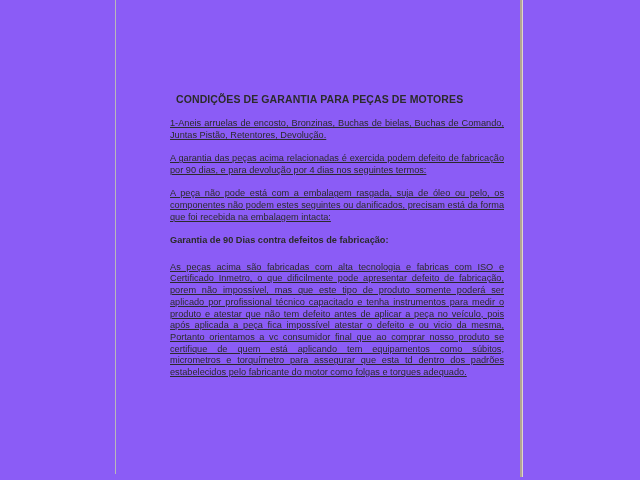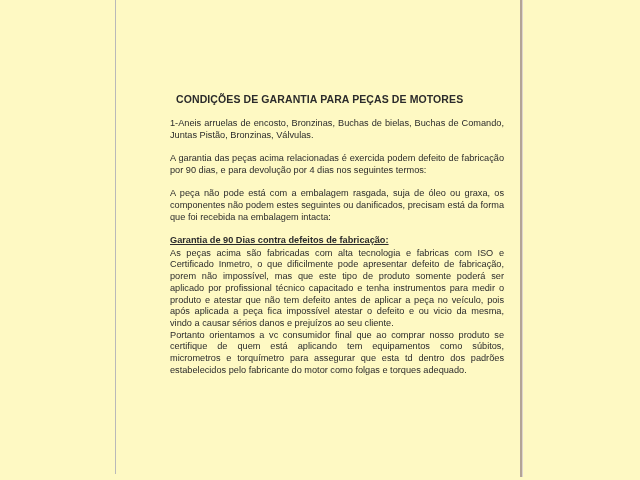--- a/index.html
+++ b/index.html
@@ -8,21 +8,21 @@
     background: #ffffff;
     width: 640px;
     height: 480px;
     overflow: hidden;
     font-family: "Liberation Sans", sans-serif;
   }
   .canvas {
     position: relative;
     width: 640px;
     height: 480px;
-    background: #fef9c3;
+    background: #8b5cf6;
   }
   .edge {
     position: absolute;
     top: 0;
   }
   .edge-left {
     left: 115px;
     width: 1px;
     height: 474px;
     background: #b9b9b9;
@@ -45,28 +45,28 @@
   }
   .doc-title {
     font-size: 10.5px;
     font-weight: bold;
     line-height: 13px;
     padding-left: 6px;
     letter-spacing: 0.1px;
     margin: 0 0 12px 0;
     white-space: nowrap;
   }
-  .para { margin: 0 0 11.7px 0; }
+  .para { margin: 0 0 11.7px 0; text-decoration: underline; }
   .para.tight { margin-bottom: 0; }
   .heading {
     font-weight: bold;
     line-height: 11.7px;
     margin: 0;
   }
-  .heading.spaced { margin-bottom: 1px; text-decoration: underline; }
+  .heading.spaced { margin-bottom: 15px; }
   .line {
     line-height: 11.7px;
     white-space: nowrap;
   }
   .line.j {
     white-space: normal;
     text-align: justify;
     text-align-last: justify;
     -moz-text-align-last: justify;
   }
@@ -78,45 +78,44 @@
 
   <div class="edge edge-left"></div>
   <div class="edge edge-right"></div>
 
   <div class="doc">
 
     <div class="doc-title">CONDIÇÕES DE GARANTIA PARA PEÇAS DE MOTORES</div>
 
     <div class="para">
       <div class="line j">1-Aneis arruelas de encosto, Bronzinas, Buchas de bielas, Buchas de Comando,</div>
-      <div class="line">Juntas Pistão, Bronzinas, Válvulas.</div>
+      <div class="line">Juntas Pistão, Retentores, Devolução.</div>
     </div>
 
     <div class="para">
       <div class="line j">A garantia das peças acima relacionadas é exercida podem defeito de fabricação</div>
       <div class="line">por 90 dias, e para devolução por 4 dias nos seguintes termos:</div>
     </div>
 
 
     <div class="para">
-      <div class="line j">A peça não pode está com a embalagem rasgada, suja de óleo ou graxa, os</div>
+      <div class="line j">A peça não pode está com a embalagem rasgada, suja de óleo ou pelo, os</div>
       <div class="line j">componentes não podem estes seguintes ou danificados, precisam está da forma</div>
       <div class="line">que foi recebida na embalagem intacta:</div>
     </div>
 
     <div class="heading spaced">Garantia de 90 Dias contra defeitos de fabricação:</div>
 
     <div class="para tight">
       <div class="line j">As peças acima são fabricadas com alta tecnologia e fabricas com ISO e</div>
       <div class="line j">Certificado Inmetro, o que dificilmente pode apresentar defeito de fabricação,</div>
       <div class="line j">porem não impossível, mas que este tipo de produto somente poderá ser</div>
       <div class="line j">aplicado por profissional técnico capacitado e tenha instrumentos para medir o</div>
       <div class="line j">produto e atestar que não tem defeito antes de aplicar a peça no veículo, pois</div>
       <div class="line j">após aplicada a peça fica impossível atestar o defeito e ou vicio da mesma,</div>
-      <div class="line">vindo a causar sérios danos e prejuízos ao seu cliente.</div>
     </div>
 
     <div class="para">
       <div class="line j">Portanto orientamos a vc consumidor final que ao comprar nosso produto se</div>
       <div class="line j">certifique de quem está aplicando tem equipamentos como súbitos,</div>
       <div class="line j">micrometros e torquímetro para assegurar que esta td dentro dos padrões</div>
       <div class="line">estabelecidos pelo fabricante do motor como folgas e torques adequado.</div>
     </div>
 
 

